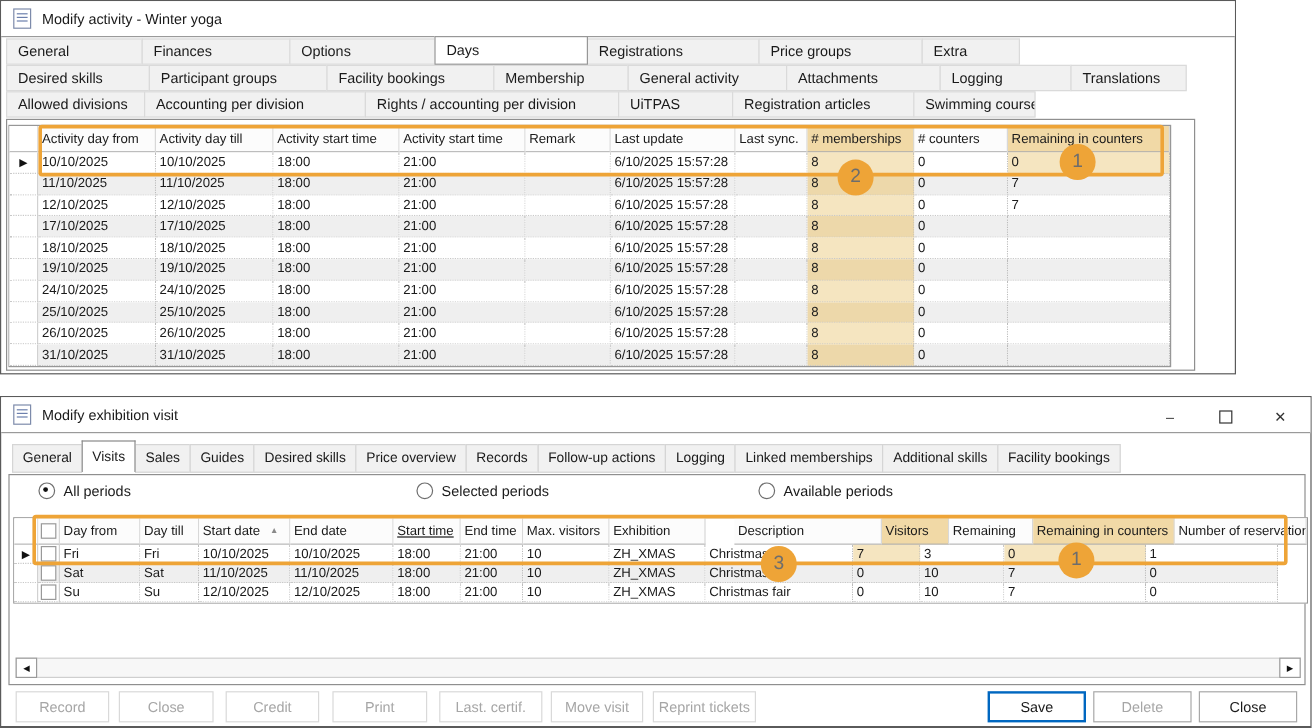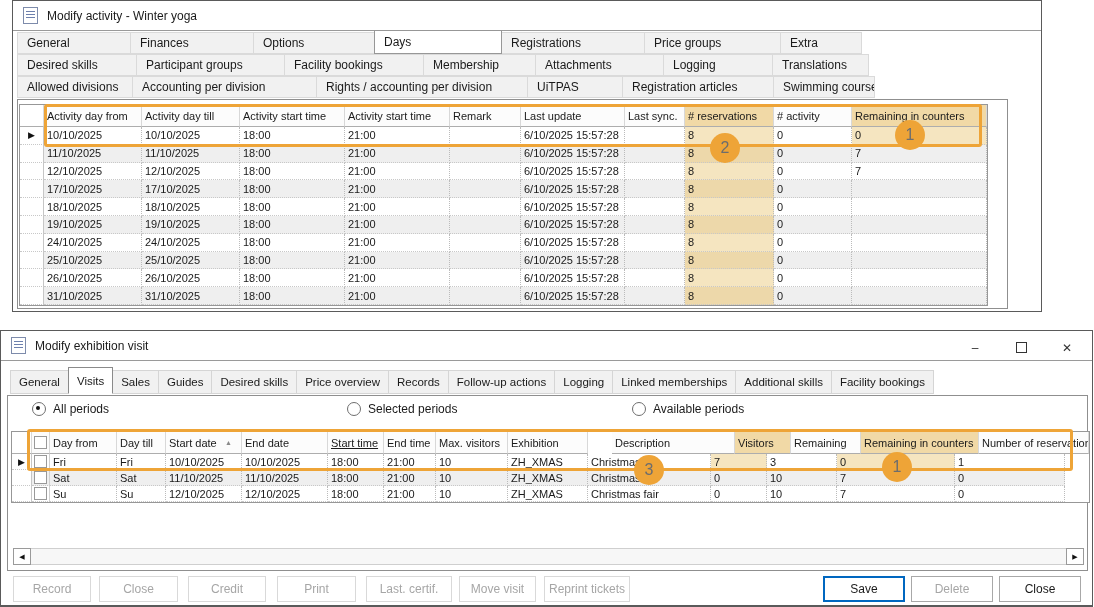--- a/index.html
+++ b/index.html
@@ -1,19 +1,19 @@
 <!DOCTYPE html>
 <html><head>
 <meta charset="utf-8">
 <style>
   html,body{margin:0;padding:0}
   body{width:1094px;height:607px;position:relative;background:#fff;
        font-family:"Liberation Sans",sans-serif;color:#1a1a1a;overflow:hidden}
   .window{position:absolute;background:#fff;border:1px solid #5a5a5a;box-sizing:border-box}
-  #top-window{left:12px;top:0;width:1030px;height:312px}
+  #top-window{left:0;top:0;width:1030px;height:312px}
   #bottom-window{left:0;top:330px;width:1093px;height:277px;border-width:1px 1px 2px 1px}
   .titlebar{position:absolute;left:0;top:0;right:0;height:30px;border-bottom:1px solid #9a9a9a;
             display:flex;align-items:center;gap:9px;padding-left:10px;font-size:12px;background:#fff;box-sizing:border-box}
   .doc-icon{width:13px;height:15px;border:1px solid #7d8bab;background:#fff;position:relative;flex:none}
   .doc-icon::before{content:"";position:absolute;left:2px;right:2px;top:3px;height:1px;background:#6d80ad;
             box-shadow:0 3px 0 #6d80ad,0 6px 0 #6d80ad}
   .winctl{position:absolute;top:6px;width:30px;height:21px;display:flex;align-items:center;justify-content:center;
           font-size:12px;color:#333;background:#fff}
   #btn-min{right:102px}#btn-max{right:56px}#btn-close-x{right:10px}
   .maxbox{width:9px;height:9px;border:1px solid #333}
@@ -88,20 +88,21 @@
         <div class="tab sel" style="width: 128px;">Days</div>
         <div class="tab" style="width: 144px;">Registrations</div>
         <div class="tab" style="width: 137px;">Price groups</div>
         <div class="tab" style="width: 82px;">Extra</div>
       </div>
       <div class="tabrow">
         <div class="tab" style="width: 120px;">Desired skills</div>
         <div class="tab" style="width: 149px;">Participant groups</div>
         <div class="tab" style="width: 140px;">Facility bookings</div>
         <div class="tab" style="width: 113px;">Membership</div>
+        <div class="tab" style="width: 133px;">General activity</div>
         <div class="tab" style="width: 129px;">Attachments</div>
         <div class="tab" style="width: 110px;">Logging</div>
         <div class="tab" style="width: 97px;">Translations</div>
       </div>
       <div class="tabrow">
         <div class="tab" style="width: 116px;">Allowed divisions</div>
         <div class="tab" style="width: 185px;">Accounting per division</div>
         <div class="tab" style="width: 212px;">Rights / accounting per division</div>
         <div class="tab" style="width: 96px;">UiTPAS</div>
         <div class="tab" style="width: 152px;">Registration articles</div>
@@ -112,22 +113,22 @@
     <div class="grid" id="top-grid" style="left:1px;top:4px">
         <div class="g-row g-head" style="height: 22px;">
           <div class="g-cell sel-cell" style="width: 24px;"></div>
           <div class="g-cell" style="width: 98px;">Activity day from</div>
           <div class="g-cell" style="width: 98px;">Activity day till</div>
           <div class="g-cell" style="width: 105px;">Activity start time</div>
           <div class="g-cell" style="width: 105px;">Activity start time</div>
           <div class="g-cell" style="width: 71px;">Remark</div>
           <div class="g-cell" style="width: 104px;">Last update</div>
           <div class="g-cell" style="width: 60px;">Last sync.</div>
-          <div class="g-cell tan-h" style="width: 89px;"># reservations</div>
-          <div class="g-cell" style="width: 78px;"># activity</div>
+          <div class="g-cell tan-h" style="width: 89px;"># memberships</div>
+          <div class="g-cell" style="width: 78px;"># counters</div>
           <div class="g-cell tan-h" style="width: 135px;">Remaining in counters</div>
         </div>
         <div class="g-row" style="height: 17.8px;">
           <div class="g-cell sel-cell cur" style="width: 24px;">▶</div>
           <div class="g-cell" style="width: 98px;">10/10/2025</div>
           <div class="g-cell" style="width: 98px;">10/10/2025</div>
           <div class="g-cell" style="width: 105px;">18:00</div>
           <div class="g-cell" style="width: 105px;">21:00</div>
           <div class="g-cell" style="width: 71px;"></div>
           <div class="g-cell" style="width: 104px;">6/10/2025 15:57:28</div>

